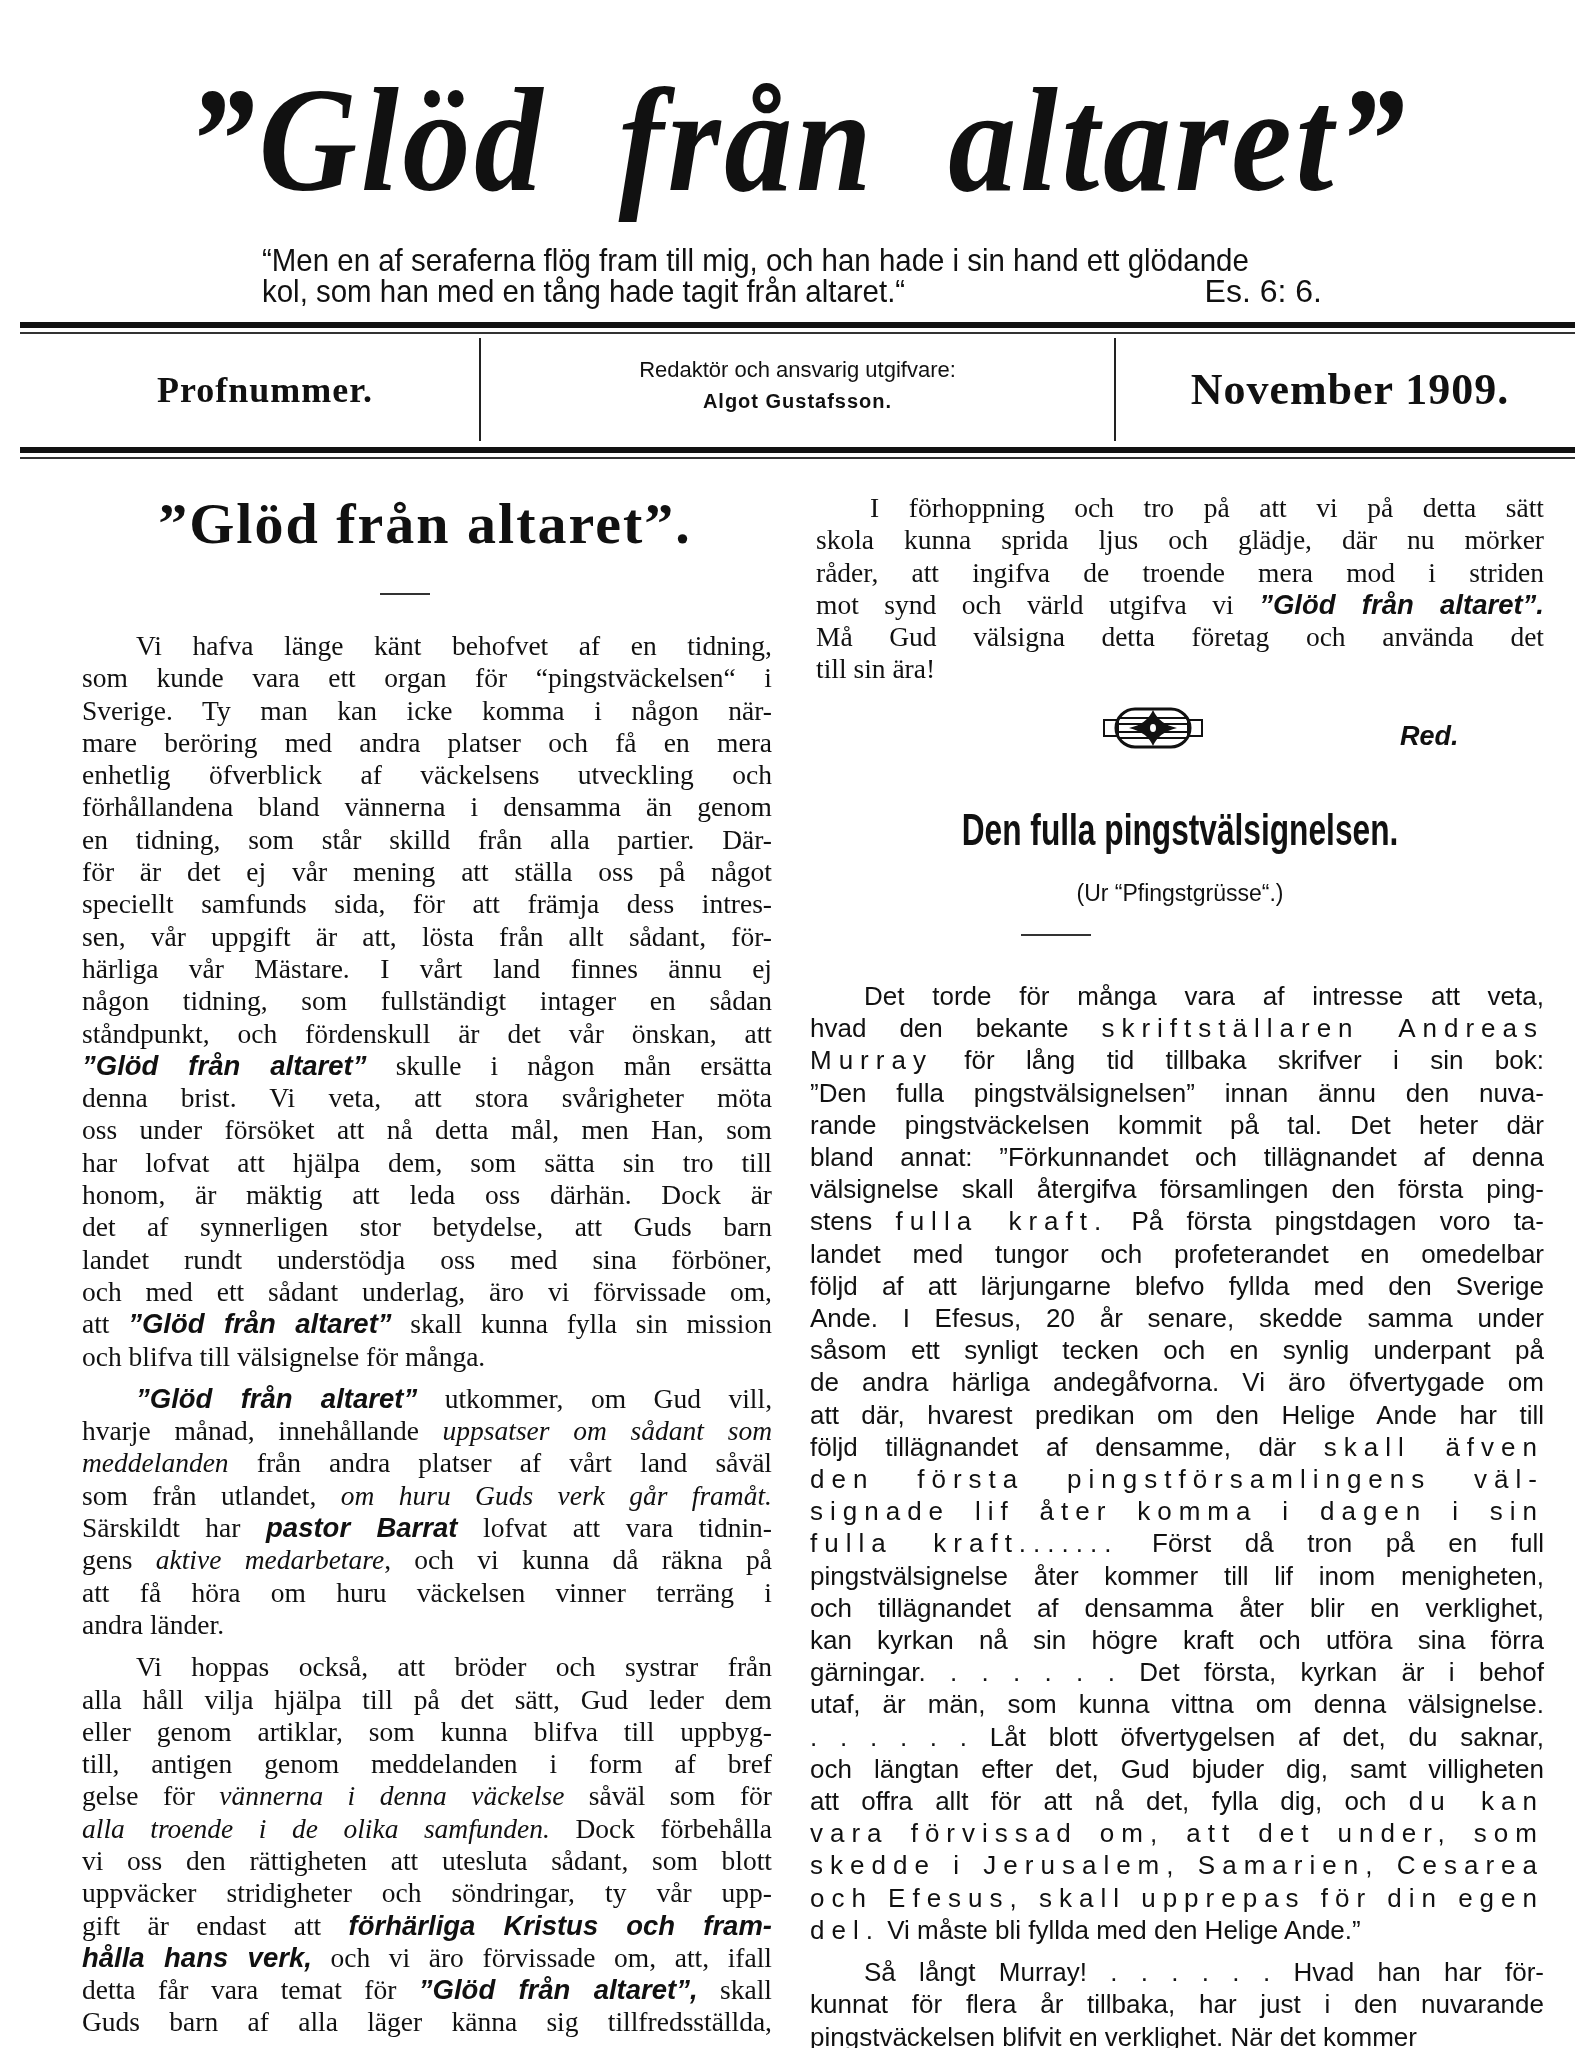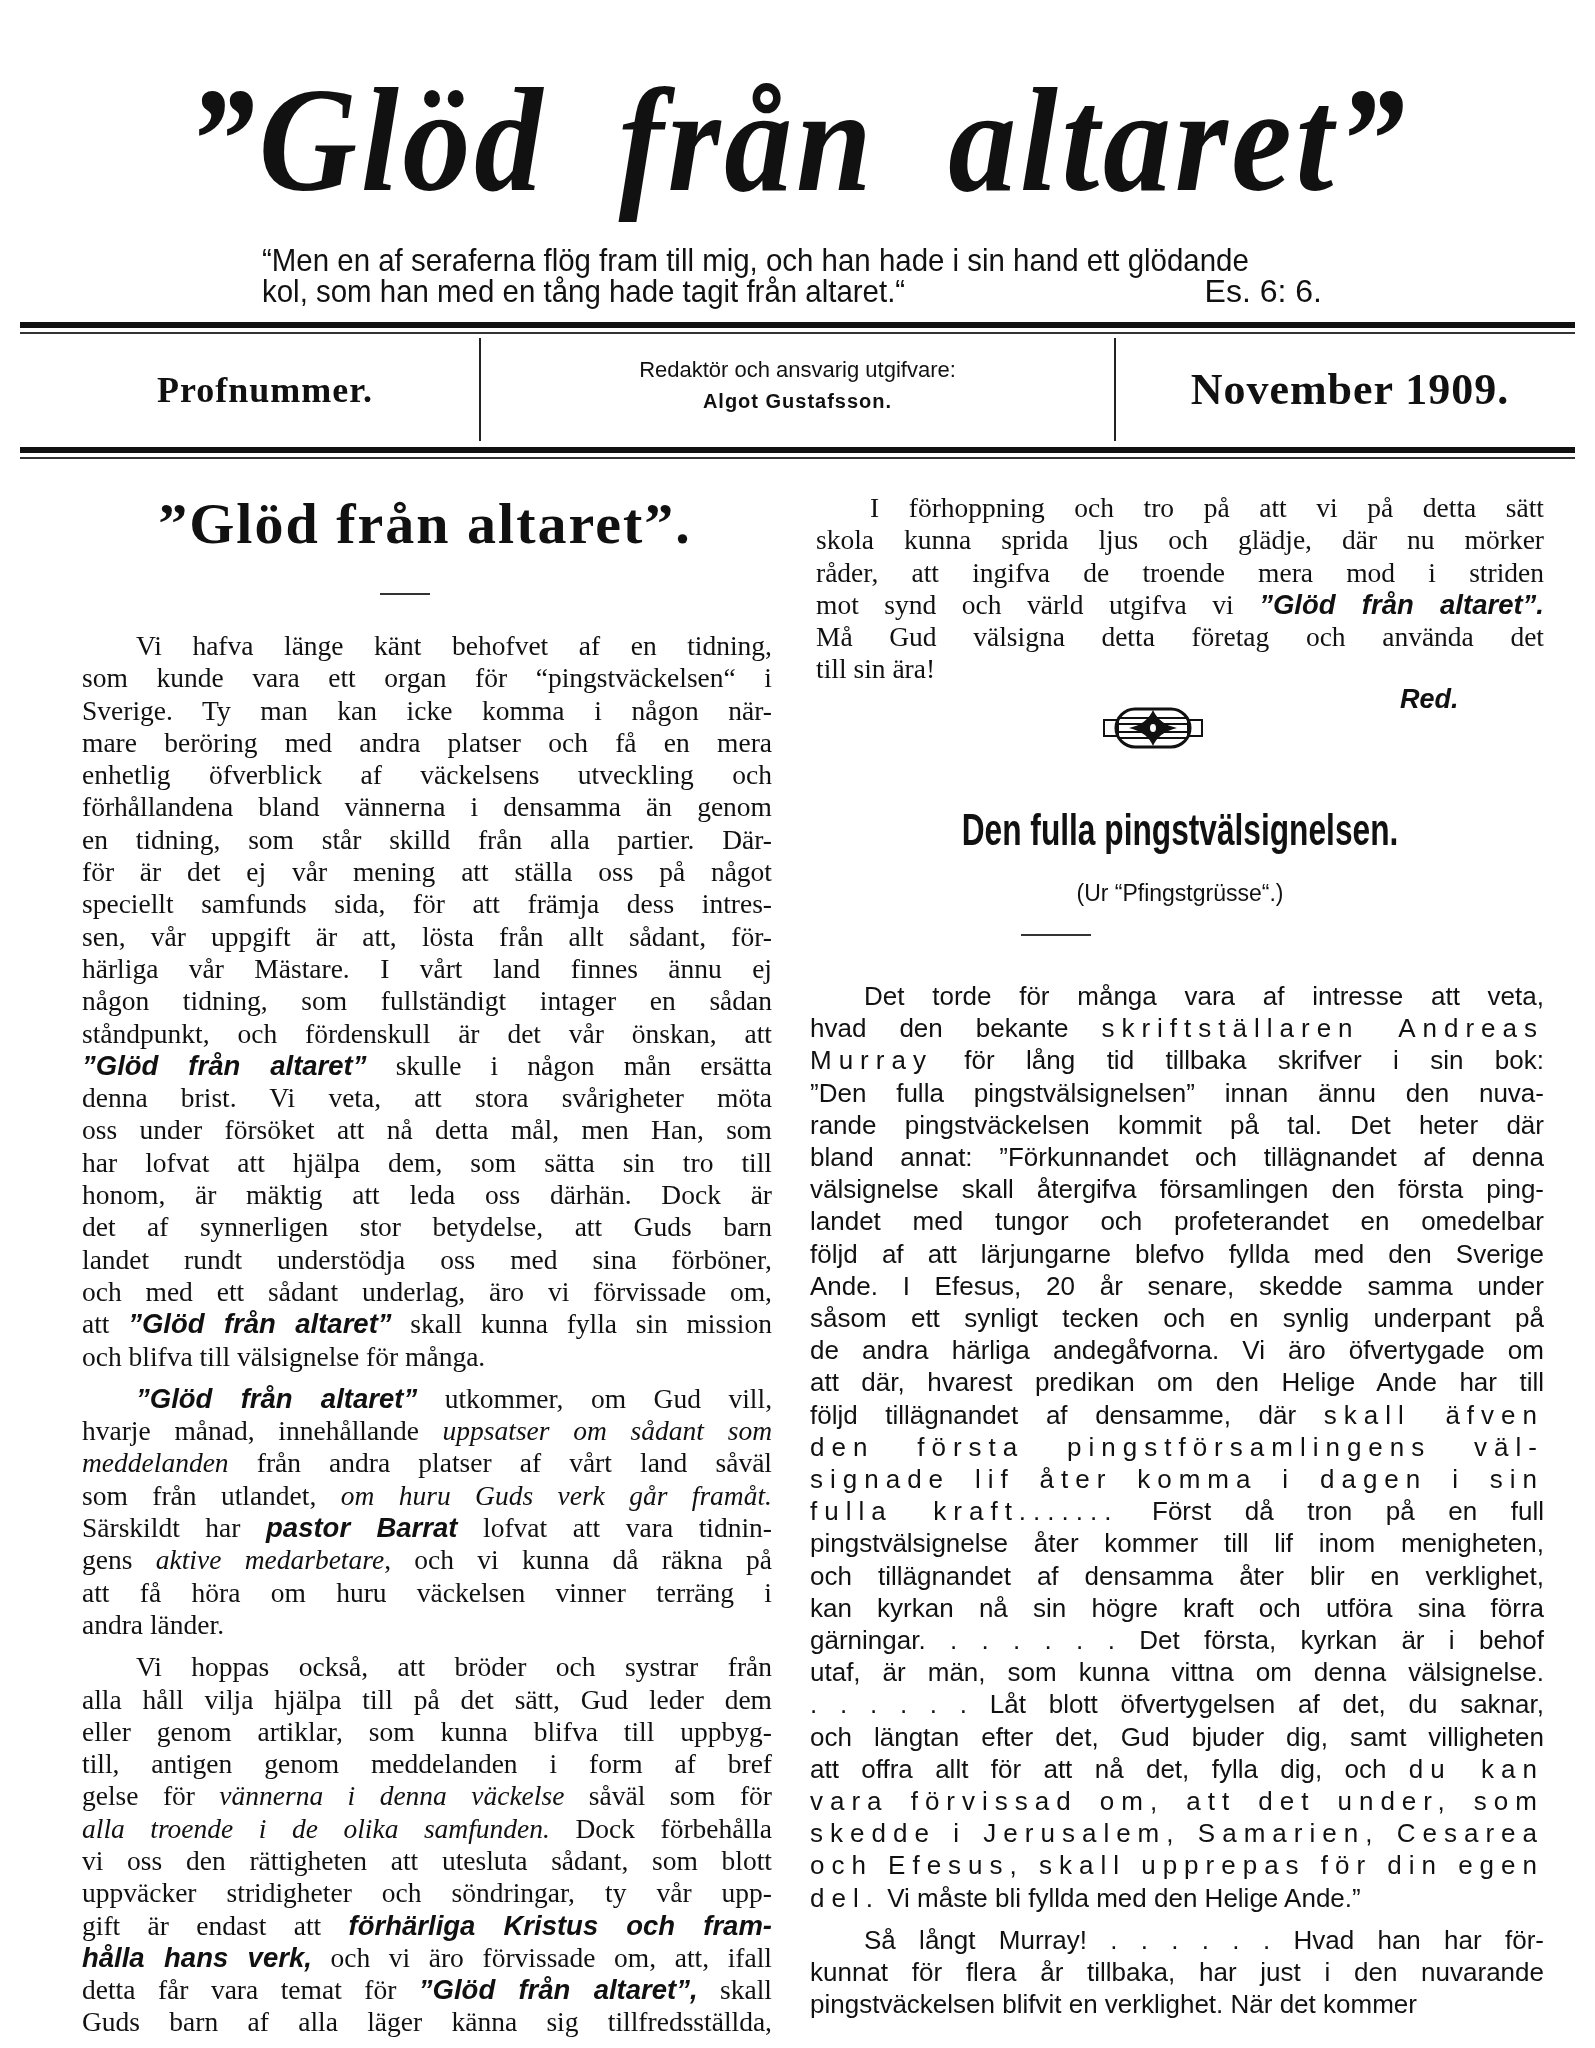--- a/index.html
+++ b/index.html
@@ -40,21 +40,21 @@
   .line.indent { padding-left: 54px; }
   .bold-sans { font-family: "Liberation Sans", sans-serif; font-weight: bold; font-style: italic; letter-spacing: 0; }
   .it { font-style: italic; }
   .sp { letter-spacing: 6px; }
 
   .art1-title { left: 60px; top: 490px; width: 730px; text-align: center; font-size: 58px; font-weight: bold; letter-spacing: 2px; white-space: nowrap; }
   .short-rule { height: 2px; background: #333; }
   .sr1 { left: 380px; top: 593px; width: 50px; }
   .para-gap { display: block; height: 10px; }
 
-  .signature { left: 1400px; top: 684px; font-family: "Liberation Sans", sans-serif; font-style: italic; font-weight: bold; font-size: 27px; }
+  .signature { left: 1400px; top: 721px; font-family: "Liberation Sans", sans-serif; font-style: italic; font-weight: bold; font-size: 27px; }
   .ornament { left: 1103px; top: 706px; width: 100px; height: 44px; }
 
   .art2-title { left: 790px; top: 805px; width: 780px; text-align: center; font-family: "Liberation Sans", sans-serif; font-weight: bold; font-size: 44px; white-space: nowrap; transform: scaleX(0.72); }
   .art2-source { left: 790px; top: 880px; width: 780px; text-align: center; font-family: "Liberation Sans Narrow", "Liberation Sans", sans-serif; font-size: 23px; }
   .sr2 { left: 1021px; top: 934px; width: 70px; }
   .art2-body { left: 810px; top: 960px; width: 734px; font-family: "Liberation Sans Narrow", "Liberation Sans", sans-serif; font-size: 26px; line-height: 32.2px; margin-top: 20px; }
   .art2-body .line { letter-spacing: 0; }
   .art2-body .sp { letter-spacing: 7px; }
 </style>
 </head>
@@ -161,20 +161,21 @@
 <div class="abs art2-source">(Ur “Pfingstgrüsse“.)</div>
 <div class="abs short-rule sr2"></div>
 <div class="abs art2-body" id="art2-body">
     <span class="line indent">Det torde för många vara af intresse att veta,</span>
     <span class="line">hvad den bekante <span class="sp">skriftställaren Andreas</span></span>
     <span class="line"><span class="sp">Murray</span> för lång tid tillbaka skrifver i sin bok:</span>
     <span class="line">”Den fulla pingstvälsignelsen” innan ännu den nuva-</span>
     <span class="line">rande pingstväckelsen kommit på tal. Det heter där</span>
     <span class="line">bland annat: ”Förkunnandet och tillägnandet af denna</span>
     <span class="line">välsignelse skall återgifva församlingen den första ping-</span>
+    <span class="line">stens <span class="sp">fulla kraft.</span> På första pingstdagen voro ta-</span>
     <span class="line">landet med tungor och profeterandet en omedelbar</span>
     <span class="line">följd af att lärjungarne blefvo fyllda med den Sverige</span>
     <span class="line">Ande. I Efesus, 20 år senare, skedde samma under</span>
     <span class="line">såsom ett synligt tecken och en synlig underpant på</span>
     <span class="line">de andra härliga andegåfvorna. Vi äro öfvertygade om</span>
     <span class="line">att där, hvarest predikan om den Helige Ande har till</span>
     <span class="line">följd tillägnandet af densamme, där <span class="sp">skall äfven</span></span>
     <span class="line"><span class="sp">den första pingstförsamlingens väl-</span></span>
     <span class="line"><span class="sp">signade lif åter komma i dagen i sin</span></span>
     <span class="line"><span class="sp">fulla kraft.......</span> Först då tron på en full</span>

